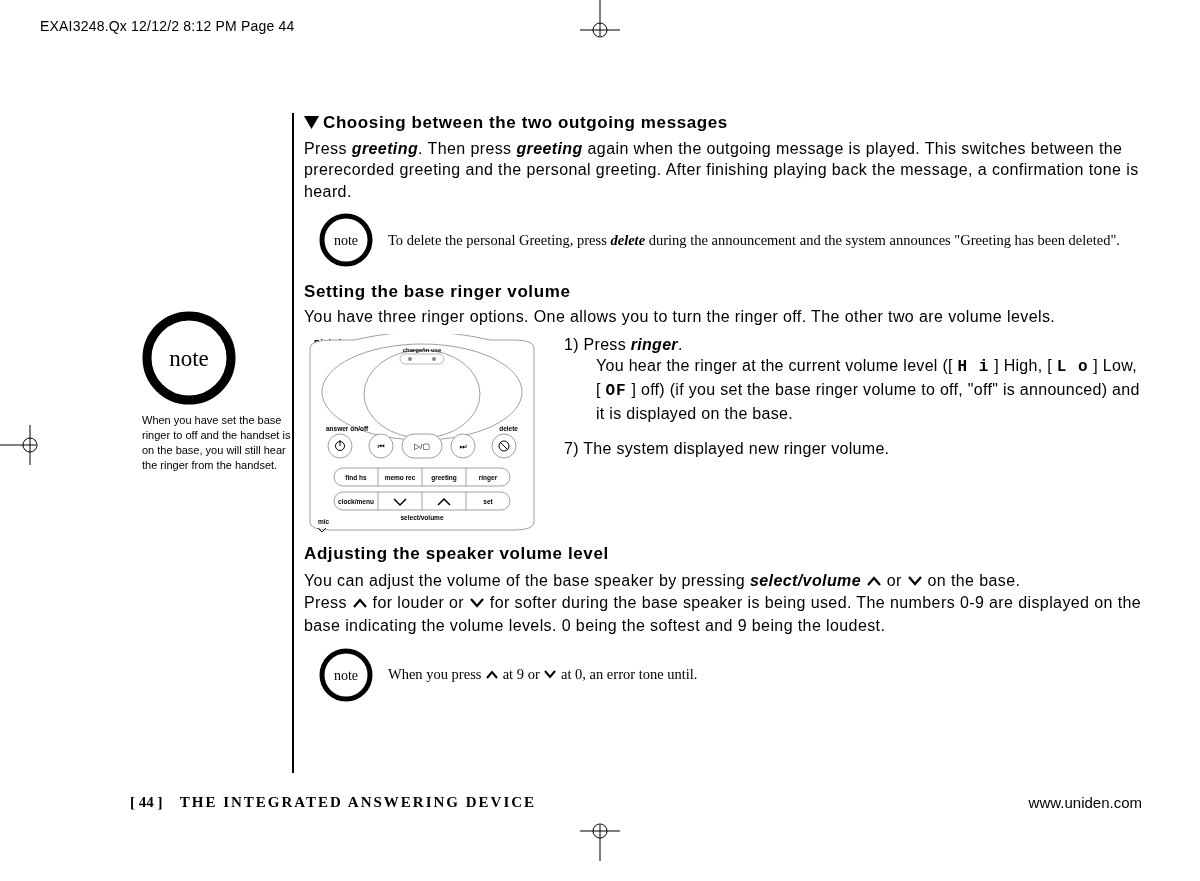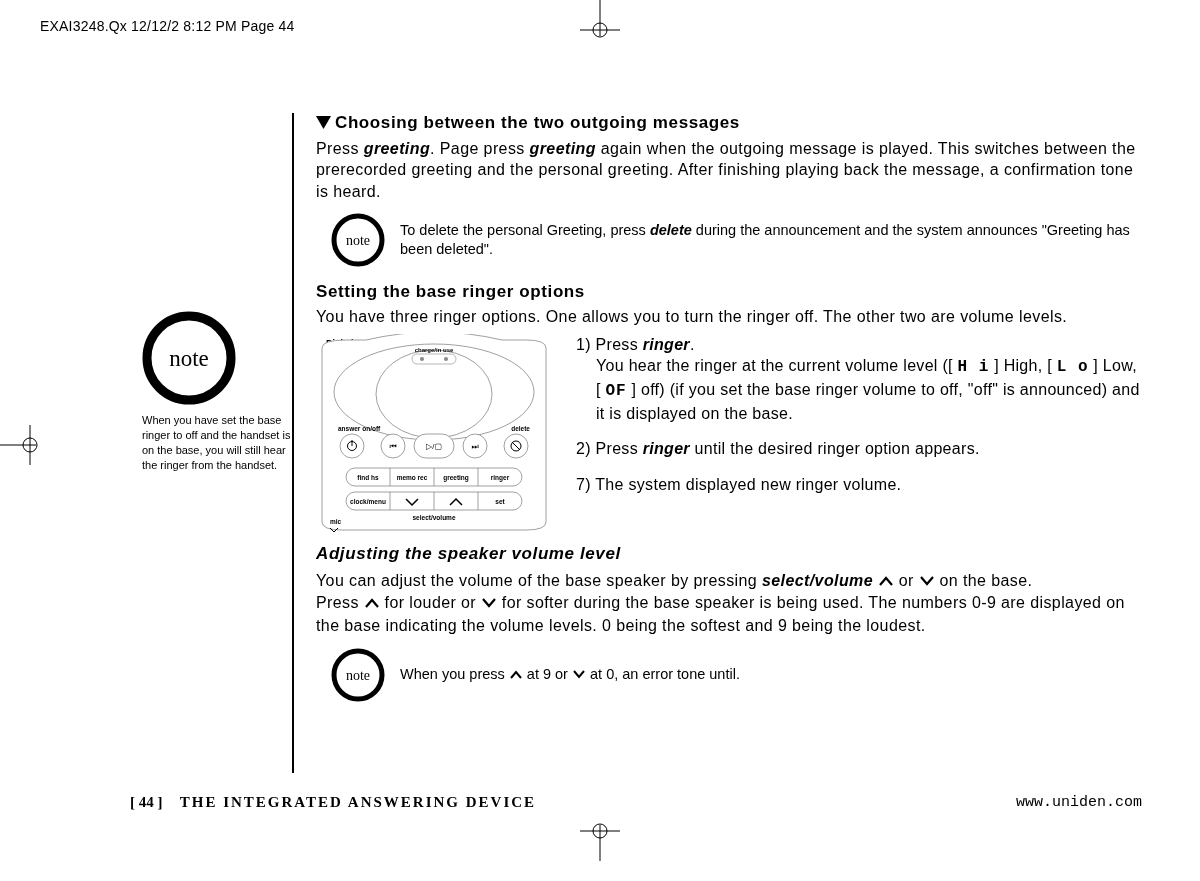--- a/index.html
+++ b/index.html
@@ -5,45 +5,45 @@
   * { box-sizing: border-box; margin: 0; padding: 0; }
   html, body { width: 1200px; height: 881px; background: #fff; font-family: Verdana, Geneva, sans-serif; color: #000; }
   .page { position: relative; width: 1200px; height: 881px; }
   .header-line { position: absolute; top: 18px; left: 40px; font-size: 14px; letter-spacing: 0.2px; }
   
   .crop { position: absolute; width: 60px; height: 60px; pointer-events: none; }
   .crop svg { display: block; }
   .crop.top { top: 0; left: 570px; }
   .crop.bottom { bottom: 0; left: 570px; }
   .crop.left { top: 415px; left: 0; }
-  .content { position: absolute; top: 113px; left: 316px; right: 58px; }
+  .content { position: absolute; top: 113px; left: 304px; right: 58px; }
   .sidecol { position: absolute; top: 311px; left: 142px; width: 150px; }
   .rule { position: absolute; top: 113px; left: 292px; width: 2px; height: 660px; background: #000; }
   .sec-title { font-size: 17px; font-weight: bold; letter-spacing: 0.6px; margin-bottom: 4px; }
   .body { font-size: 16px; letter-spacing: 0.4px; line-height: 1.35; }
   .bi { font-weight: bold; font-style: italic; }
   .tri { display: inline-block; vertical-align: middle; margin-right: 4px; }
   .note-row { display: flex; align-items: center; gap: 14px; margin: 10px 0 14px 14px; }
   .note-icon { flex: none; }
   .note-icon.big { width: 94px; height: 94px; }
   .note-icon.small { width: 56px; height: 56px; }
-  .note-text { font-family: Liberation Sans, sans-serif; font-size: 14.5px; line-height: 1.3; }
+  .note-text { font-family: Liberation Serif, serif; font-size: 14.5px; line-height: 1.3; }
   .sidenote-text { font-family: "Trebuchet MS", Verdana, sans-serif; font-size: 11px; line-height: 1.35; margin-top: 8px; }
   .section-gap { margin-top: 6px; }
   .row2 { display: flex; gap: 24px; align-items: flex-start; margin-top: 6px; }
   .diagram { flex: none; width: 236px; }
   .steps { flex: 1; font-size: 16px; letter-spacing: 0.3px; line-height: 1.35; }
   .step { margin-bottom: 14px; }
   .step .num { display: inline; }
-  .step .rest { display: block; margin-left: 20px; }
+  .step .rest { display: block; margin-left: 32px; }
   .seg { font-family: "Courier New", monospace; font-weight: bold; letter-spacing: 1px; }
   .footer { position: absolute; bottom: 70px; left: 130px; right: 58px; display: flex; justify-content: space-between; align-items: center; }
   .footer-left { font-family: Georgia, 'Times New Roman', serif; font-weight: bold; letter-spacing: 2px; font-size: 15px; }
   .footer-left .pg { letter-spacing: 0; }
-  .footer-right { font-family: Liberation Mono, monospace; font-size: 15px; }
+  .footer-right { font-family: Liberation Sans, sans-serif; font-size: 15px; }
   .chev { display: inline-block; vertical-align: middle; }
   
   .diag-wrap { border: none; }
   .diag-wrap svg text { font-family: Arial, sans-serif; }
 </style>
 </head>
 <body>
 
 <div class="page">
 
@@ -89,36 +89,36 @@
   <div class="content">
 
     <div class="sec-title">
       <span class="tri">
         <svg width="15" height="13" viewBox="0 0 15 13">
             <polygon points="0,0 15,0 7.5,13" fill="#000"></polygon>
           </svg>
       </span><span>Choosing between the two outgoing messages</span>
     </div>
     <div class="body">
-      <span>Press </span><span class="bi">greeting</span><span>. Page press </span><span class="bi">greeting</span><span> again when the outgoing message is played. This switches between the prerecorded greeting and the personal greeting. After finishing playing back the message, a confirmation tone is heard.</span>
+      <span>Press </span><span class="bi">greeting</span><span>. Then press </span><span class="bi">greeting</span><span> again when the outgoing message is played. This switches between the prerecorded greeting and the personal greeting. After finishing playing back the message, a confirmation tone is heard.</span>
     </div>
 
     <div class="note-row">
       <div class="note-icon small">
         <svg width="56" height="56" viewBox="0 0 56 56">
           <circle cx="28" cy="28" r="24" fill="none" stroke="#000" stroke-width="5"></circle>
           <text x="28" y="33" text-anchor="middle" font-family="Georgia,'Times New Roman',serif" font-size="14">note</text>
         </svg>
       </div>
       <div class="note-text">
         <span>To delete the personal Greeting, press </span><span class="bi">delete</span><span> during the announcement and the system announces "Greeting has been deleted".</span>
       </div>
     </div>
 
-    <div class="sec-title section-gap">Setting the base ringer options</div>
+    <div class="sec-title section-gap">Setting the base ringer volume</div>
     <div class="body" style="margin-top:0;">You have three ringer options. One allows you to turn the ringer off. The other two are volume levels.</div>
 
     <div class="row2">
       <div class="diagram diag-wrap">
         <svg width="236" height="200" viewBox="0 0 236 200">
 
           <text x="10" y="12" font-size="9" font-weight="bold"><tspan>Digital Answerer</tspan></text>
 
           <path d="M 6 14 Q 6 6 30 6 L 50 6 Q 118 -10 186 6 L 210 6 Q 230 6 230 14 L 230 188 Q 230 196 210 196 L 26 196 Q 6 196 6 188 Z" fill="#fff" stroke="#888" stroke-width="0.8"></path>
 
@@ -171,28 +171,25 @@
         </svg>
       </div>
 
       <div class="steps">
         <div class="step">
           <span class="num"><span>1) Press </span><span class="bi">ringer</span><span>.</span></span>
           <span class="rest">
             <span>You hear the ringer at the current volume level ([</span> <span class="seg">H i</span> <span>] High, [</span> <span class="seg">L o</span> <span>] Low, [</span> <span class="seg">OF</span> <span>] off) (if you set the base ringer volume to off, "off" is announced) and it is displayed on the base.</span>
           </span>
         </div>
-        <div class="step">
-          <span>2) Press </span><span class="bi">ringer</span><span> until the desired ringer option appears.</span>
-        </div>
         <div class="step">7) The system displayed new ringer volume.</div>
       </div>
     </div>
 
-    <div class="sec-title" style="margin-top:6px;font-style:italic;">Adjusting the speaker volume level</div>
+    <div class="sec-title" style="margin-top:6px;">Adjusting the speaker volume level</div>
     <div class="body" style="margin-top:6px;">
       <span>You can adjust the volume of the base speaker by pressing </span><span class="bi">select/volume</span>
       <span class="chev"><svg width="16" height="12" viewBox="0 0 16 12">
             <polyline points="2,10 8,3 14,10" fill="none" stroke="#000" stroke-width="2.2"></polyline>
           </svg></span>
       <span>  or  </span>
       <span class="chev"><svg width="16" height="12" viewBox="0 0 16 12">
             <polyline points="2,2 8,9 14,2" fill="none" stroke="#000" stroke-width="2.2"></polyline>
           </svg></span>
       <span> on the base.</span><br>

